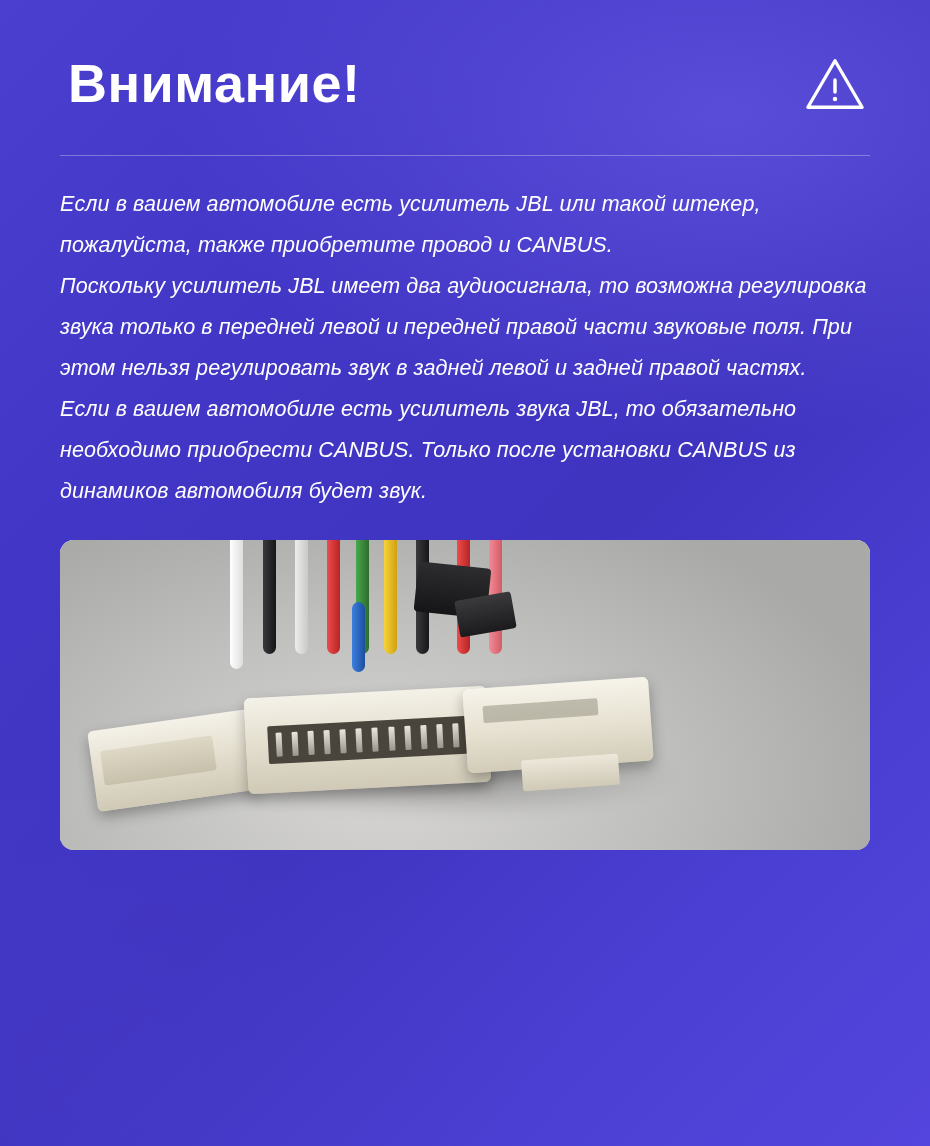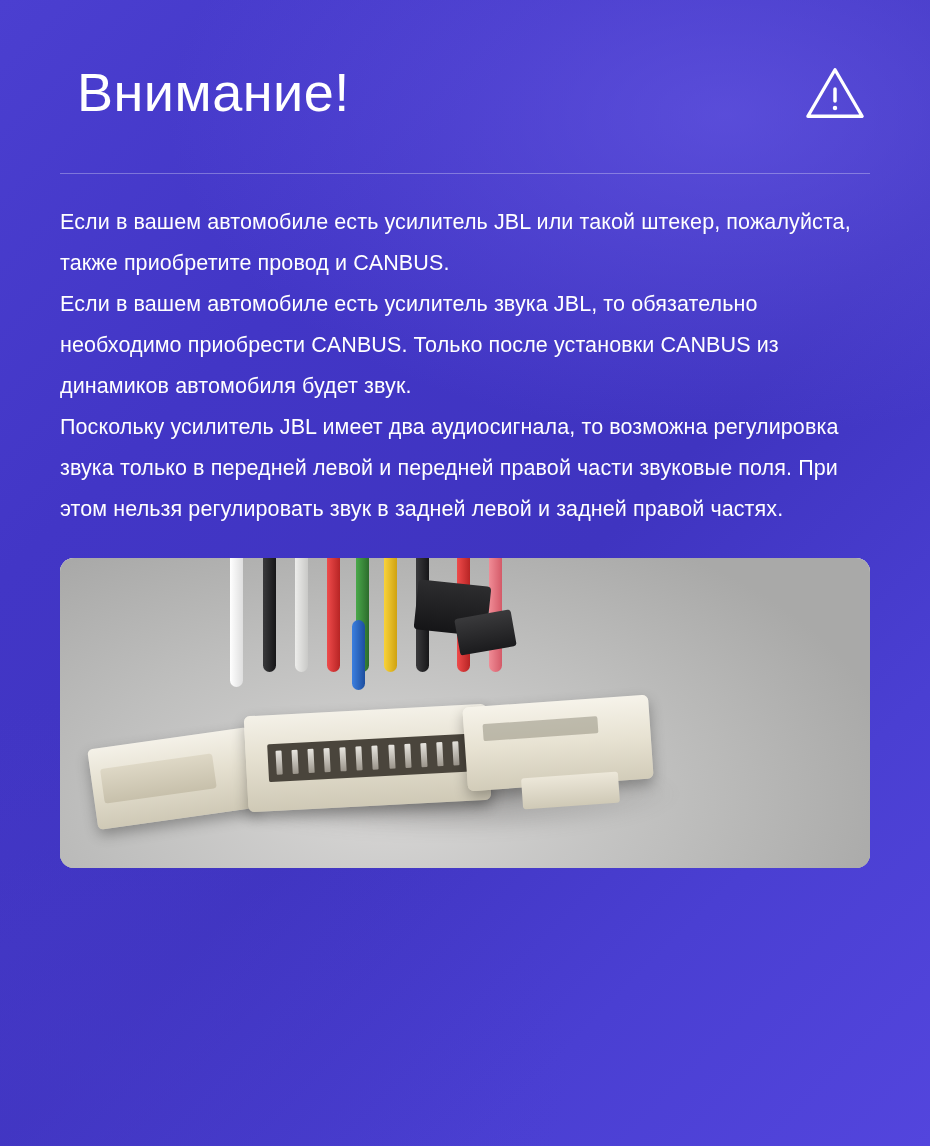--- a/index.html
+++ b/index.html
@@ -35,42 +35,43 @@
     padding: 46px 60px 0 60px;
   }
   .header {
     display: flex;
     align-items: center;
     justify-content: space-between;
   }
   .title {
     color: #ffffff;
     font-size: 54px;
-    font-weight: normal;
+    font-weight: bold;
     letter-spacing: 0.5px;
     line-height: 1.1;
-    margin: 17px;
+    margin: 8px;
   }
   .warn-icon {
     width: 62px;
     height: 62px;
     margin-right: 4px;
     flex: none;
   }
   .divider {
     margin-top: 34px;
     height: 1px;
     background: rgba(255,255,255,0.30);
   }
   .body-text {
     margin-top: 28px;
     color: #ffffff;
     font-size: 21.5px;
     line-height: 41px;
     letter-spacing: 0.1px;
+    font-style: italic;
   }
   .para {
     margin: 0;
   }
   .photo-frame {
     position: relative;
     margin: 28px 60px 0 60px;
     height: 310px;
     border-radius: 14px;
     overflow: hidden;
@@ -218,22 +219,22 @@
           <rect x="30.2" y="26" width="3.6" height="16" rx="1.8" fill="#ffffff"></rect>
           <circle cx="32" cy="47.5" r="2.3" fill="#ffffff"></circle>
         </svg>
       </span>
     </div>
 
     <div class="divider"></div>
 
     <div class="body-text">
       <p class="para">Если в вашем автомобиле есть усилитель JBL или такой штекер, пожалуйста, также приобретите провод и CANBUS.</p>
+      <p class="para">Поскольку усилитель JBL имеет два аудиосигнала, то возможна регулировка звука только в передней левой и передней правой части звуковые поля. При этом нельзя регулировать звук в задней левой и задней правой частях.</p>
       <p class="para">Если в вашем автомобиле есть усилитель звука JBL, то обязательно необходимо приобрести CANBUS. Только после установки CANBUS из динамиков автомобиля будет звук.</p>
-      <p class="para">Поскольку усилитель JBL имеет два аудиосигнала, то возможна регулировка звука только в передней левой и передней правой части звуковые поля. При этом нельзя регулировать звук в задней левой и задней правой частях.</p>
     </div>
   </div>
 
   <div class="photo-frame">
     <div class="photo">
       <div class="wire bend" style="left:21%; background:linear-gradient(90deg,#ffffff,#dedede);"></div>
       <div class="wire" style="left:25%; background:linear-gradient(90deg,#3a3a3c,#161618);"></div>
       <div class="wire" style="left:29%; background:linear-gradient(90deg,#ededeb,#c9c9c7);"></div>
       <div class="wire" style="left:33%; background:linear-gradient(90deg,#ef4b4b,#b72424);"></div>
       <div class="wire" style="left:36.5%; background:linear-gradient(90deg,#4aa84a,#2c6c2c);"></div>

